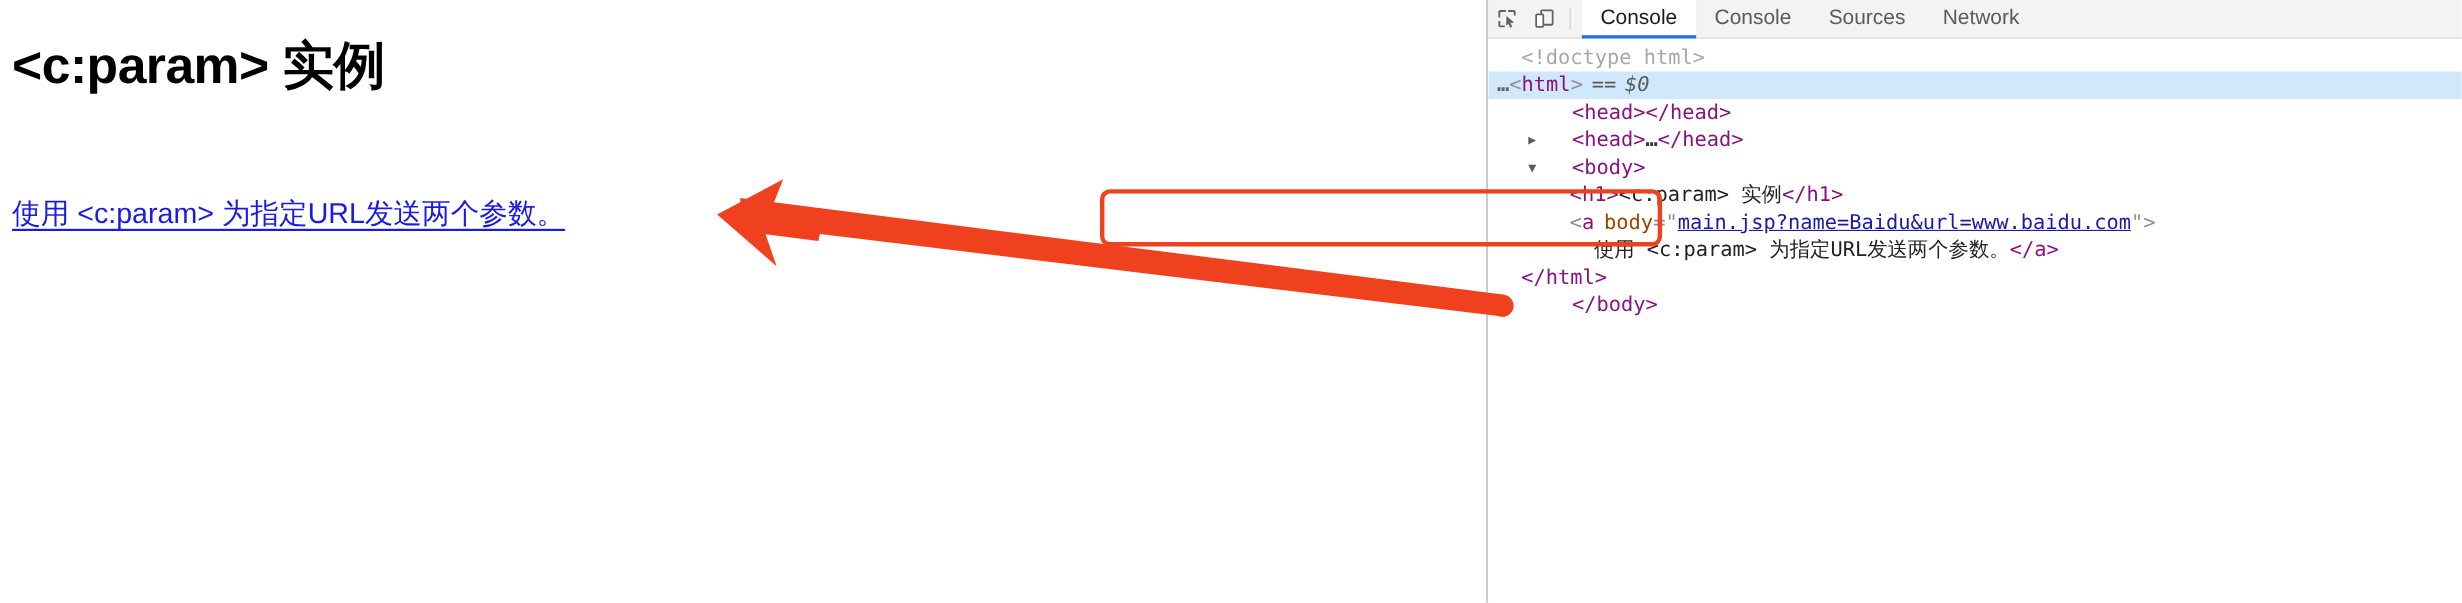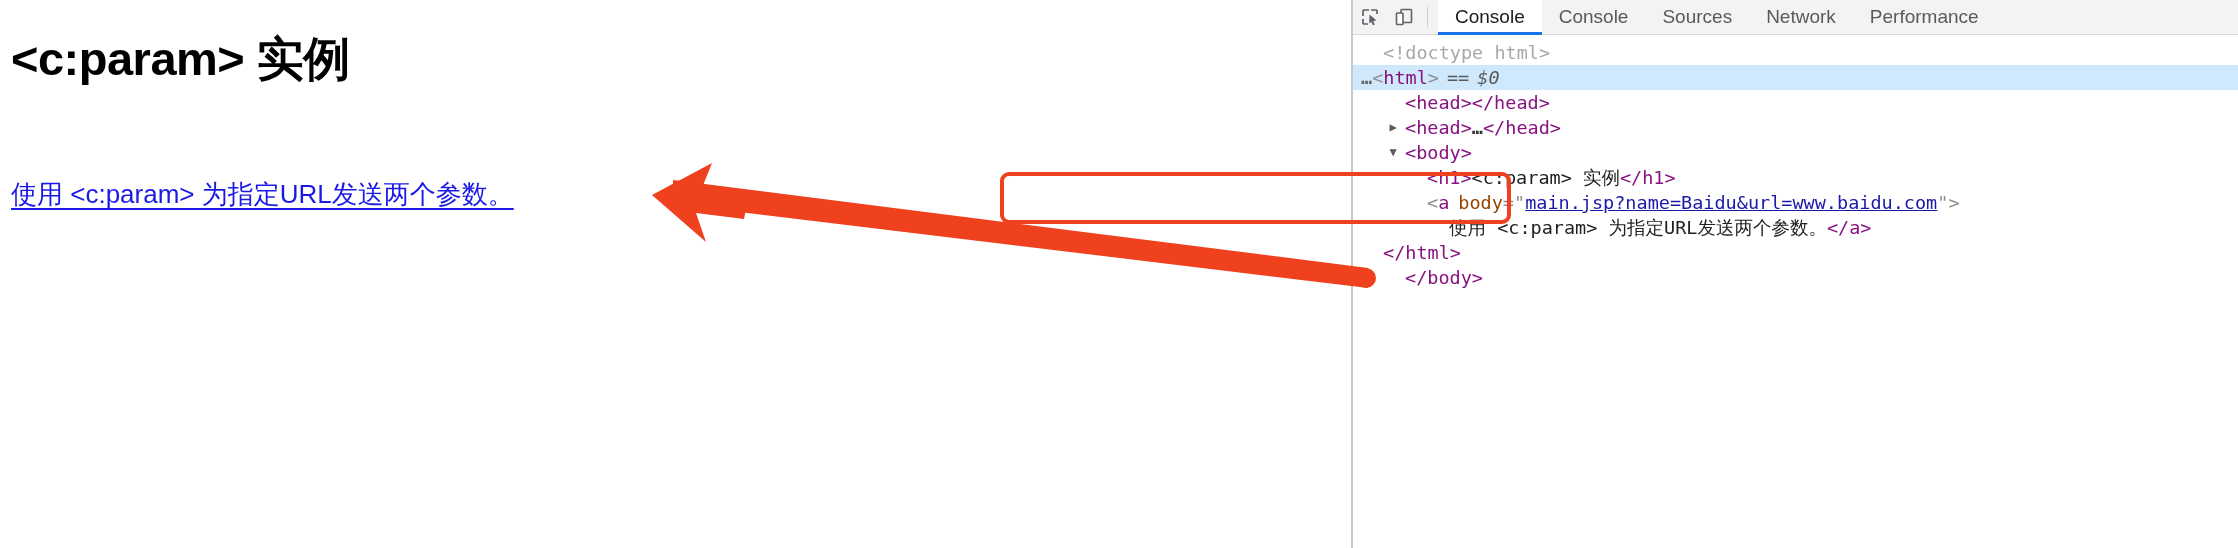--- a/index.html
+++ b/index.html
@@ -126,21 +126,21 @@
   .dom-row {
     position: relative;
     height: 25px;
     display: flex;
     align-items: center;
     padding-left: 8px;
     cursor: pointer;
   }
   .dom-row.selected { background: #cfe8fc; }
   .indent-1 { padding-left: 30px; }
-  .indent-2 { padding-left: 52px; }
+  .indent-2 { padding-left: 76px; }
   .indent-3 { padding-left: 74px; }
 
   .tw-tag      { color: #881280; }
   .tw-bracket  { color: #8e8e8e; }
   .tw-doctype  { color: #a8a8a8; }
   .tw-attrname { color: #994500; }
   .tw-attrval  { color: #1a1aa6; text-decoration: underline; }
   .tw-quote    { color: #8e8e8e; }
   .tw-text     { color: #222222; }
   .tw-dollar   { color: #5a5a5a; font-style: italic; }
@@ -206,21 +206,20 @@
           <rect x="2.5" y="6" width="6.5" height="11.5" rx="0.8" stroke="#5f6368" stroke-width="1.6" fill="#ffffff"></rect>
         </svg>
       </div>
       <div id="toolbar-sep"></div>
 
       <div id="devtools-tabs">
         <div class="dt-tab active">Console</div>
         <div class="dt-tab">Console</div>
         <div class="dt-tab">Sources</div>
         <div class="dt-tab">Network</div>
-        <div class="dt-tab">Performance</div>
       </div>
     </div>
 
     <div id="dom-tree">
 
       <div class="dom-row indent-1">
         <span class="tw-doctype">&lt;!doctype html&gt;</span>
       </div>
 
       <div class="dom-row selected">

